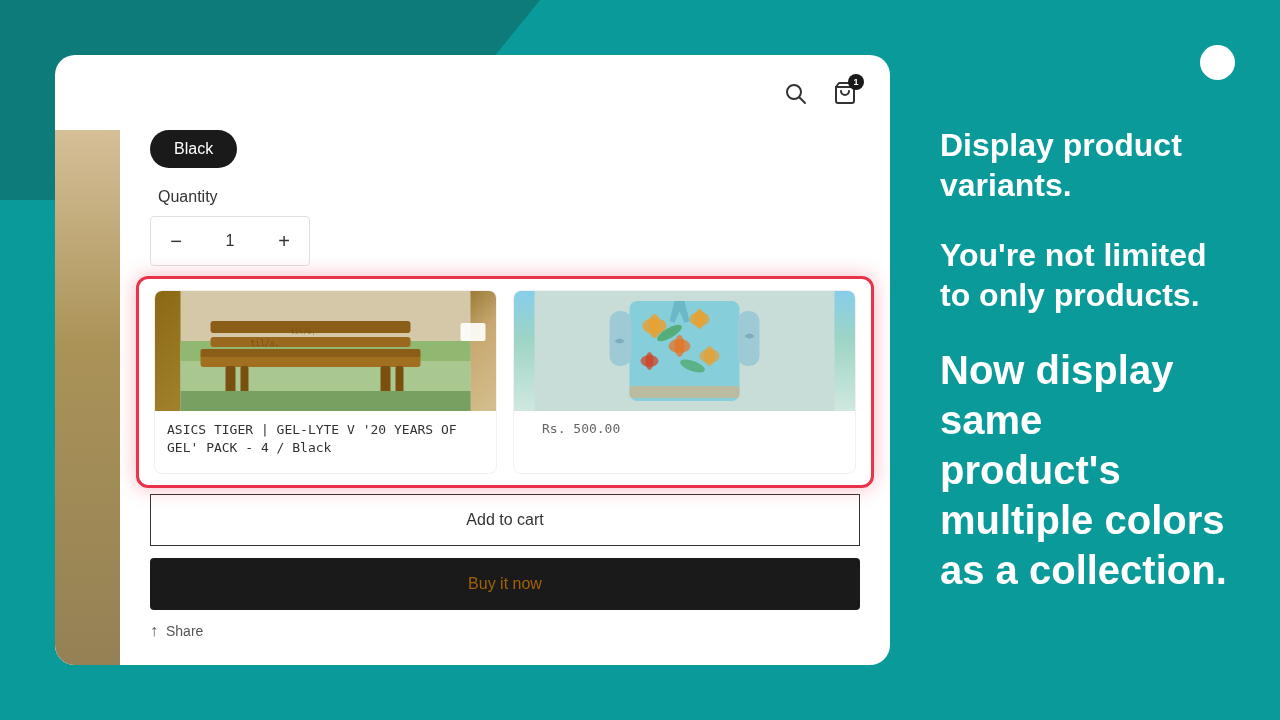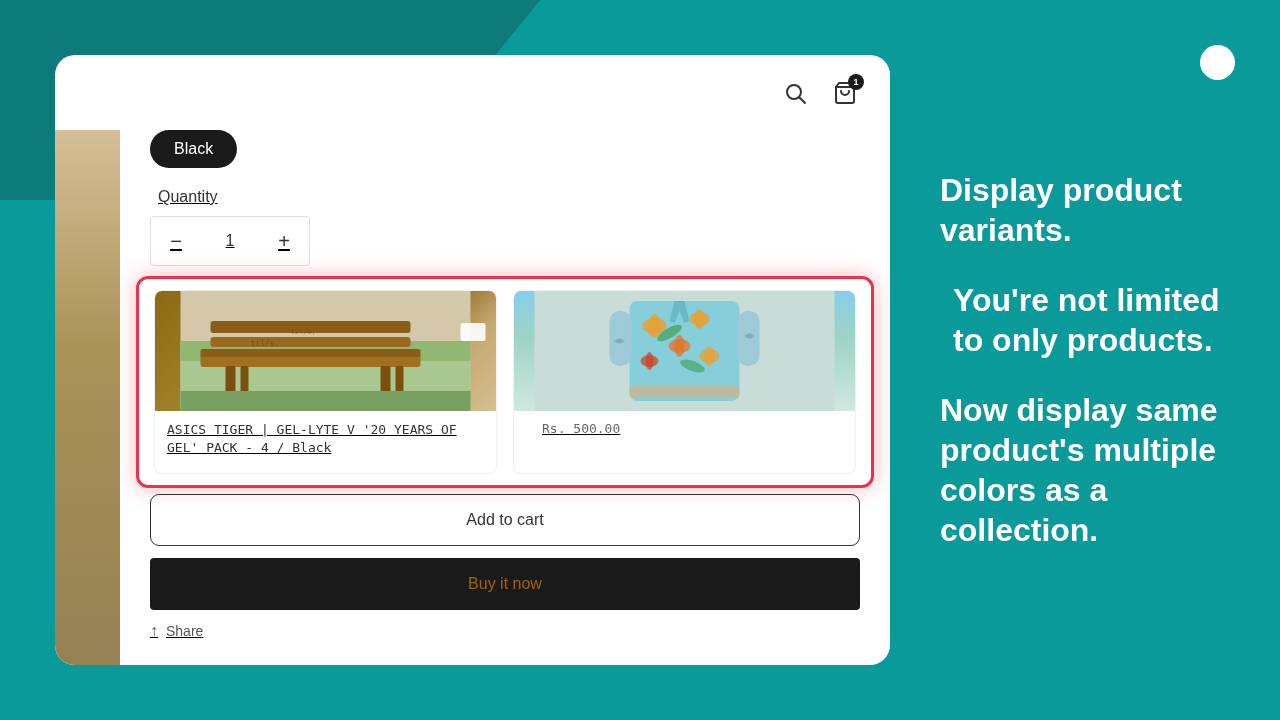--- a/index.html
+++ b/index.html
@@ -63,26 +63,25 @@
       line-height: 1.25;
       margin-bottom: 30px;
     }
 
     .right-panel-text2 {
       color: #ffffff;
       font-size: 32px;
       font-weight: 700;
       line-height: 1.25;
       margin-bottom: 30px;
-      margin-left: 13px;
     }
 
     .right-panel-text3 {
       color: #ffffff;
-      font-size: 32px;
+      font-size: 40px;
       font-weight: 700;
       line-height: 1.25;
     }
 
     
     .white-circle {
       position: absolute;
       top: 45px;
       right: 45px;
       width: 35px;
@@ -134,21 +133,20 @@
 
     
     .card-content {
       position: absolute;
       top: 75px;
       left: 0;
       right: 0;
       bottom: 0;
       padding: 0 30px 20px 30px;
       overflow: hidden;
-      text-decoration: underline;
     }
 
     
     .product-image-strip {
       position: absolute;
       left: 0;
       top: 75px;
       bottom: 0;
       width: 65px;
       background: #f5f5f5;
@@ -282,21 +280,21 @@
       font-family: monospace;
       margin-left: 16px;
     }
 
     
     .add-to-cart-btn {
       width: 100%;
       height: 52px;
       background: #ffffff;
       border: 1px solid #333;
-      border-radius: 9px;
+      border-radius: 0;
       font-size: 16px;
       color: #333;
       cursor: pointer;
       font-weight: 400;
       margin-bottom: 12px;
     }
 
     
     .buy-now-btn {
       width: 100%;

